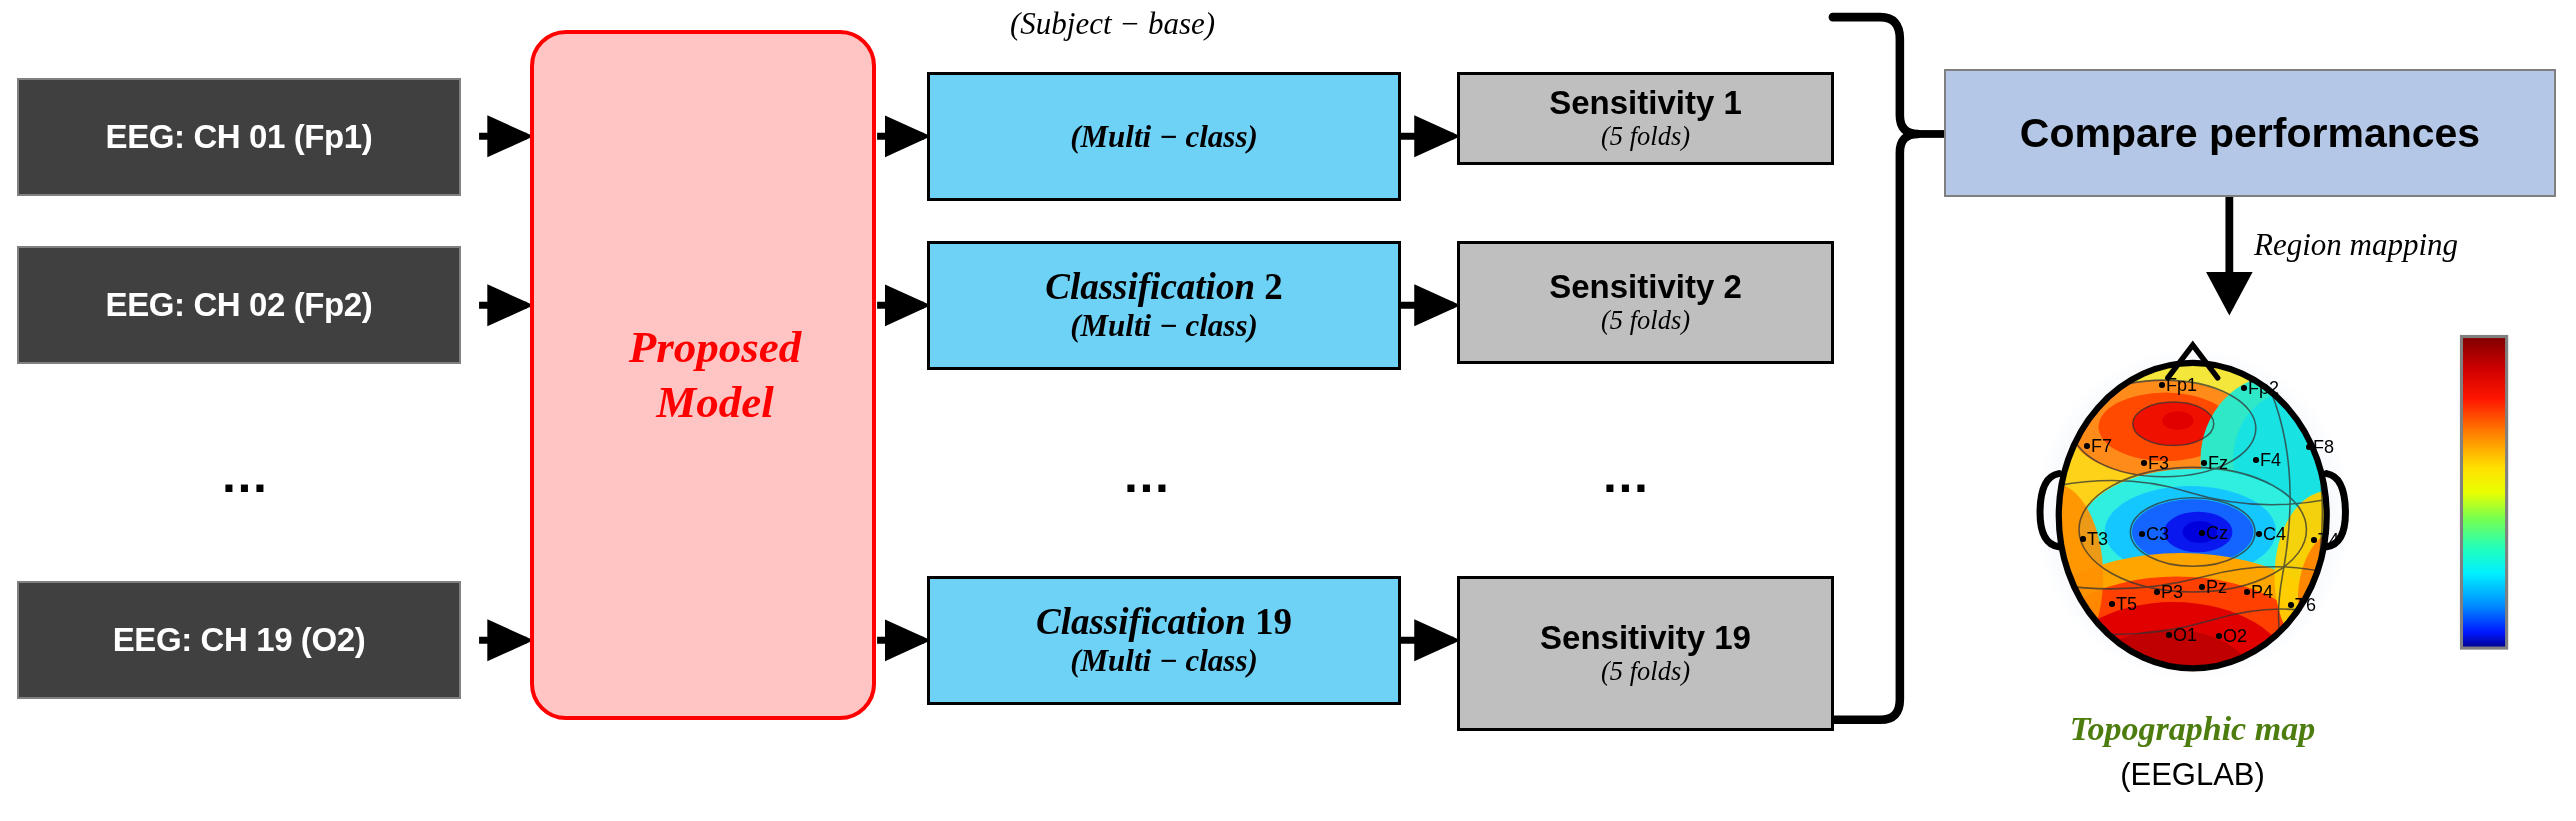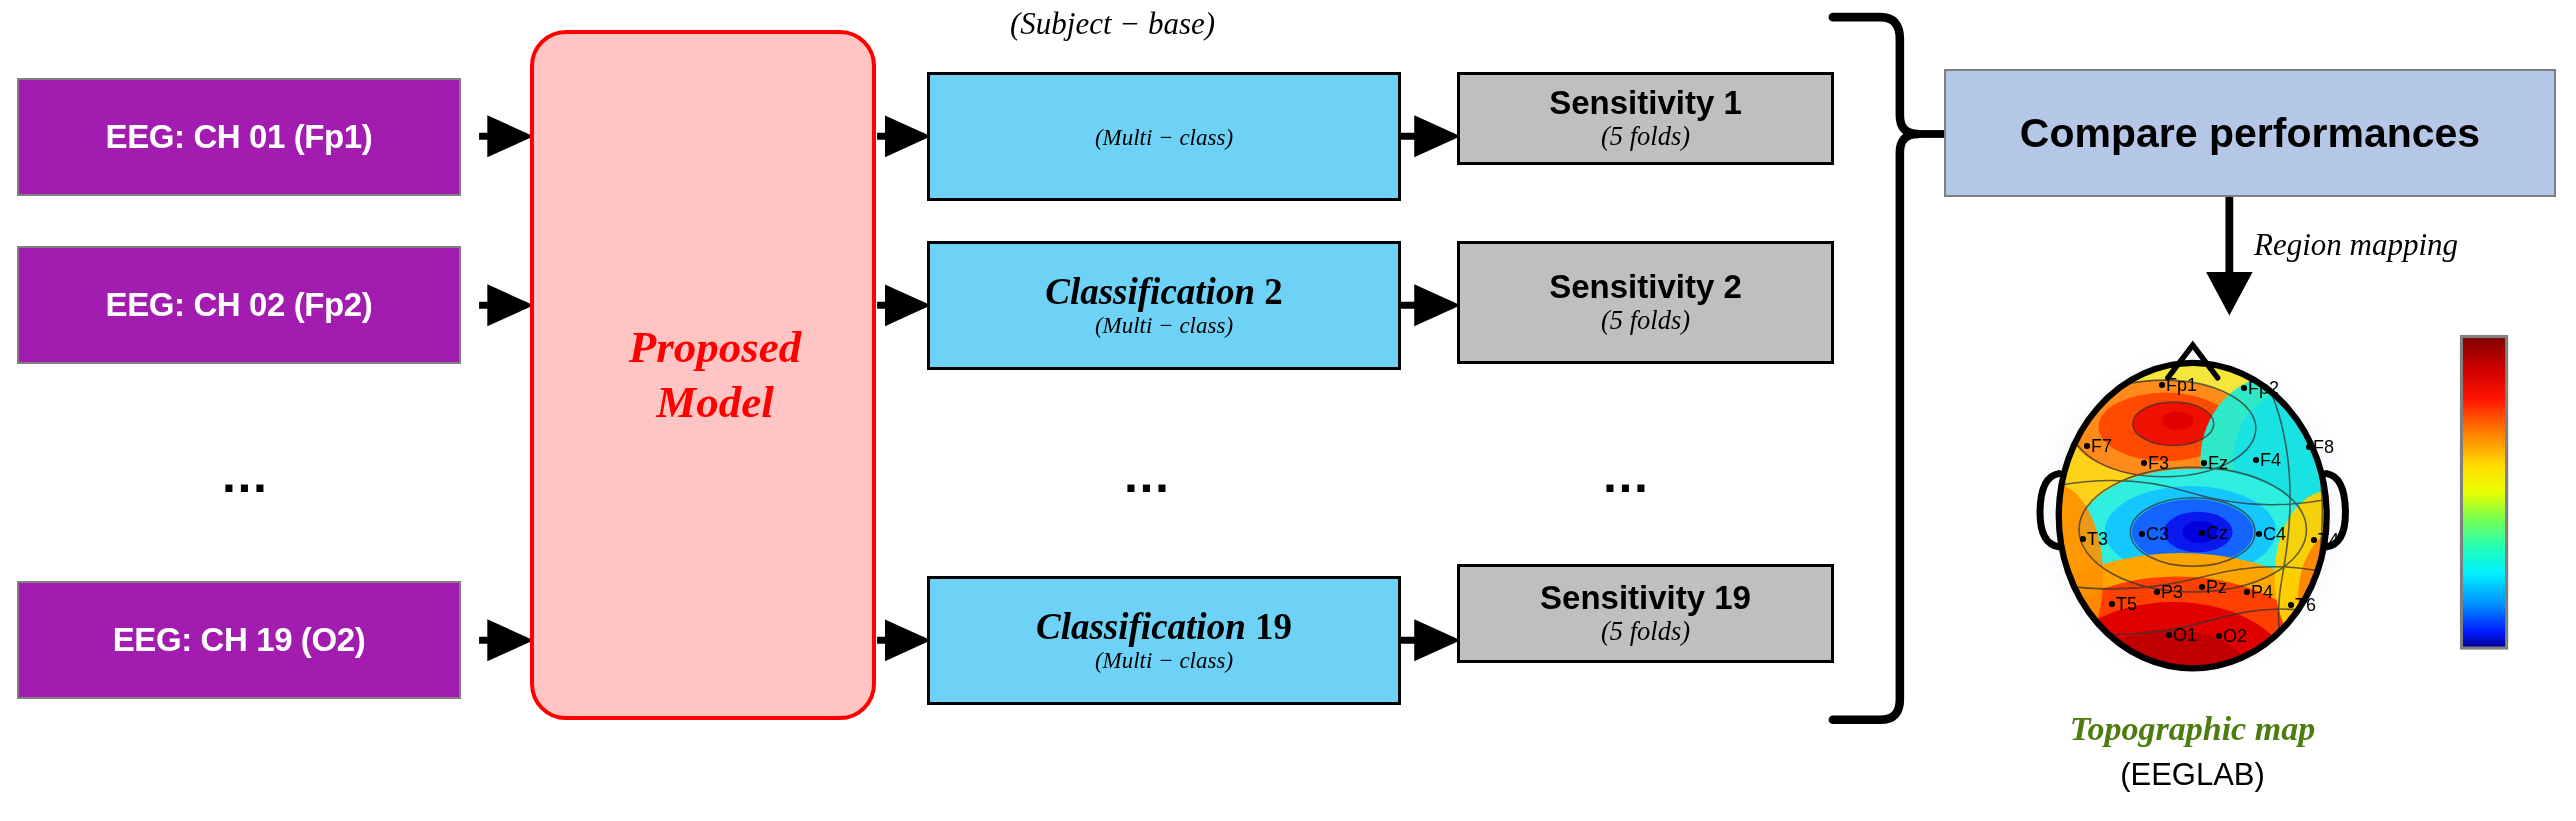--- a/index.html
+++ b/index.html
@@ -4,21 +4,21 @@
 <style>
   html,body{margin:0;padding:0;background:#ffffff;}
   body{font-family:"Liberation Sans",sans-serif;}
   #canvas{position:relative;width:2576px;height:821px;background:#fff;overflow:hidden;}
 
   
   .abs{position:absolute;box-sizing:border-box;}
 
   
   .eeg-box{
-    background:#a21caf;
+    background:#404040;
     border:2.3px solid #808080;
     display:flex;align-items:center;justify-content:center;
     color:#fff;
     font-family:"Liberation Sans",sans-serif;
     font-weight:bold;
     font-size:33px;
     letter-spacing:-0.4px;
     white-space:nowrap;
   }
 
@@ -44,22 +44,22 @@
     text-align:center;color:#000;
   }
   .class-title{
     font-family:"Liberation Serif",serif;
     font-style:italic;font-weight:bold;
     font-size:37px;line-height:1.05;
   }
   .class-title .num{font-style:normal;font-weight:bold;}
   .class-sub{
     font-family:"Liberation Serif",serif;
-    font-style:italic;font-weight:normal;
-    font-size:23px;line-height:1.1;margin-top:1.6px;
+    font-style:italic;font-weight:bold;
+    font-size:31px;line-height:1.1;margin-top:1.6px;
   }
 
   
   .sens-box{
     background:#bfbfbf;
     border:3.9px solid #000;
     display:flex;flex-direction:column;align-items:center;justify-content:center;
     text-align:center;color:#000;
   }
   .sens-title{
@@ -282,21 +282,21 @@
     <div class="sens-sub">(5 folds)</div>
   </div>
 
   <div class="abs sens-box" style="left:1457px;top:241px;width:377px;height:123px;">
     <div class="sens-title">Sensitivity 2</div>
     <div class="sens-sub">(5 folds)</div>
   </div>
 
   <div class="abs dots" style="left:1603px;top:450px;">...</div>
 
-  <div class="abs sens-box" style="left:1457px;top:564px;width:377px;height:99px;">
+  <div class="abs sens-box" style="left:1457px;top:576px;width:377px;height:155px;">
     <div class="sens-title">Sensitivity 19</div>
     <div class="sens-sub">(5 folds)</div>
   </div>
 
   <div class="abs compare-box" style="left:1944px;top:69px;width:612px;height:128px;">
     <span>Compare performances</span>
   </div>
 
   <div class="abs lab-italic-serif" style="left:2254px;top:227px;">Region mapping</div>
 

